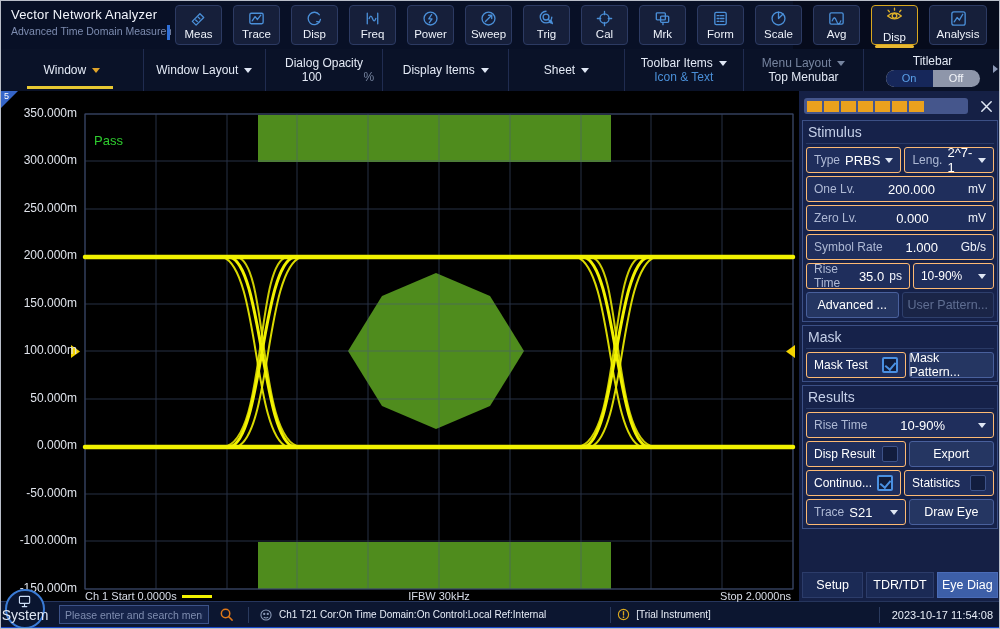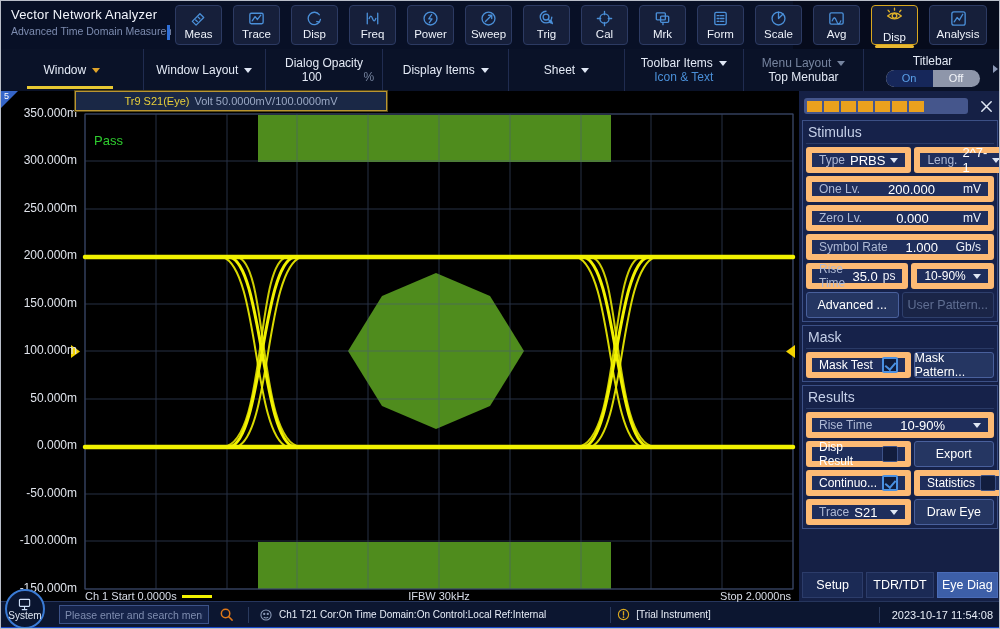--- a/index.html
+++ b/index.html
@@ -62,21 +62,21 @@
   
   .sidebar { position:absolute; left:798px; top:90px; width:202px; height:510px; background:#152045;
              padding:4px 3px 3px; display:flex; flex-direction:column; gap:3px; }
   .sb-top { display:flex; align-items:center; gap:8px; height:22px; padding:0 2px; }
   .progress { flex:1; height:16px; background:#45568c; border-radius:3px; display:flex; align-items:center; gap:2px; padding:2px 3px; }
   .pseg { width:15px; height:11px; background:#eba11d; }
   .close-x { width:20px; height:20px; display:flex; align-items:center; justify-content:center; cursor:pointer; }
   .group { border:1px solid #3c5086; background:#16224a; padding:2px 3px 3px; }
   .group-title { font-size:14px; color:#c5d0e8; padding:1px 2px 3px; border-bottom:1px solid #2a3a66; margin-bottom:2px; }
   .ctl-row { display:flex; gap:3px; margin-top:3px; }
-  .ctl { flex:1; height:26px; background:#1f2e5c; border:6px solid #fdba74; border-radius:3px;
+  .ctl { flex:1; height:26px; background:#1f2e5c; border:1px solid #fdba74; border-radius:3px;
          display:flex; align-items:center; padding:0 7px; font-size:12px; color:#aeb9d4; gap:5px; cursor:pointer; }
   .ctl .val { color:#fff; font-size:13px; }
   .ctl .cval { flex:1; text-align:center; color:#fff; font-size:13px; }
   .ctl .unit { color:#f0f3fa; font-size:12px; }
   .ctl .wlabel { color:#fff; font-size:12px; }
   .ctl .caret { margin-left:auto; }
   .btn { flex:1; height:26px; background:#253662; border:1px solid #49609c; border-radius:3px;
          display:flex; align-items:center; justify-content:center; font-size:12.5px; color:#fff; cursor:pointer; }
   .btn.disabled { background:#1a2547; border-color:#2e3f6c; color:#5f6e92; cursor:default; }
   .cb { width:16px; height:16px; border-radius:2px; margin-left:auto; position:relative; }
@@ -89,21 +89,21 @@
             justify-content:center; font-size:12.5px; color:#fff; cursor:pointer; }
   .sb-tab.active { background:#3d5fa8; border-color:#4a6cb8; }
 
   
   .statusbar { position:absolute; left:0; top:600px; width:1000px; height:29px; background:#0c1630;
                border-top:1px solid #26355c; border-bottom:3px solid #1847c8;
                display:flex; align-items:center; }
   .sys { position:absolute; left:4px; top:-13px; width:40px; height:40px; border-radius:50%;
          background:#0a1530; border:2px solid #3a7bd5; display:flex; flex-direction:column;
          align-items:center; justify-content:center; z-index:6; cursor:pointer; }
-  .sys .lbl { font-size:10px; color:#dfe6f2; margin-top:-1px; }
+  .sys .lbl { font-size:14px; color:#dfe6f2; margin-top:-1px; }
   .search { margin-left:58px; width:150px; height:19px; background:#15234a; border:1px solid #3c5288;
             display:flex; align-items:center; padding:0 5px; }
   .search input { background:transparent; border:none; outline:none; color:#e8eef8; font-size:10.5px; width:100%; }
   .search input::placeholder { color:#7f8db0; }
   .sb-div { width:1px; height:16px; background:#2a3a5e; }
   .status-text { font-size:10px; color:#e8eef8; white-space:nowrap; }
   .mag { margin:0 14px 0 10px; display:flex; cursor:pointer; }
   .ic-gap { display:flex; align-items:center; gap:6px; }
   .date { margin-left:12px; margin-right:8px; font-size:11px; color:#e8eef8; }
 </style>
@@ -277,24 +277,20 @@
         <span class="tg-off">Off</span>
       </div>
       <div class="menu-more"></div>
     </div>
   </div>
 
   <div class="plot">
     <div class="corner-badge"></div>
     <div class="corner-num">5</div>
 
-    <div class="trace-tab">
-      <span class="trace-name">Tr9 S21(Eye)</span>
-      <span class="trace-scale">Volt 50.0000mV/100.0000mV</span>
-    </div>
 
     <div class="y-label" style="top:15px">350.000m</div>
     <div class="y-label" style="top:62px">300.000m</div>
     <div class="y-label" style="top:110px">250.000m</div>
     <div class="y-label" style="top:157px">200.000m</div>
     <div class="y-label" style="top:205px">150.000m</div>
     <div class="y-label" style="top:252px">100.000m</div>
     <div class="y-label" style="top:300px">50.000m</div>
     <div class="y-label" style="top:347px">0.000m</div>
     <div class="y-label" style="top:395px">-50.000m</div>

